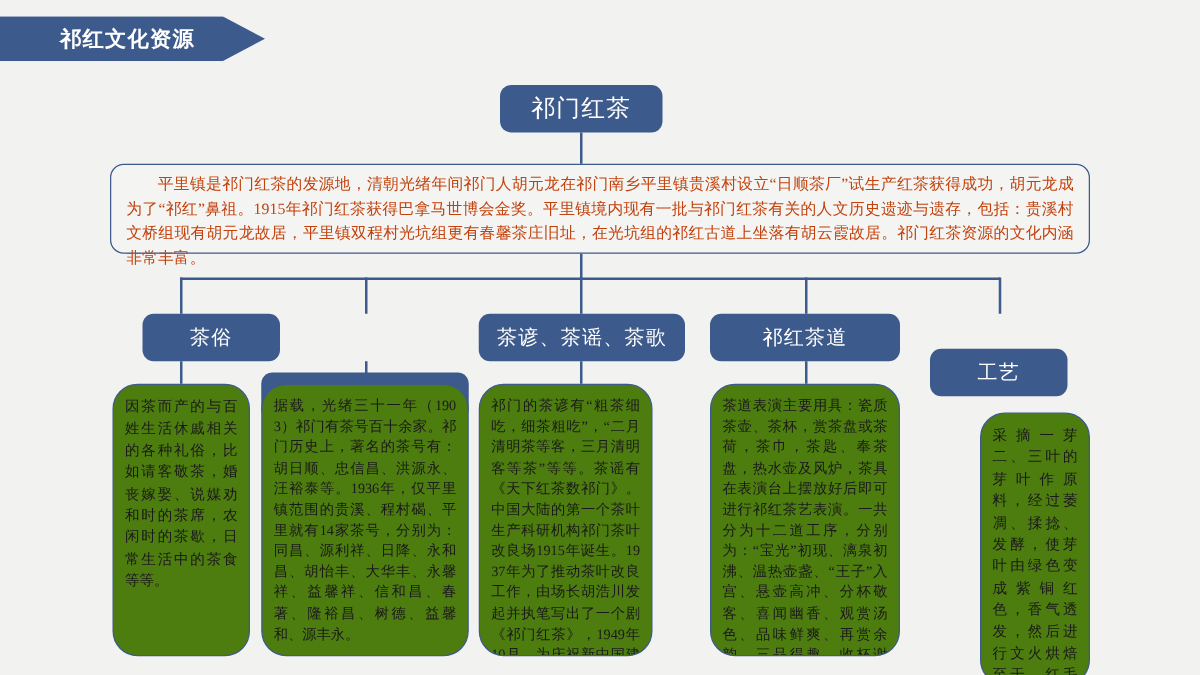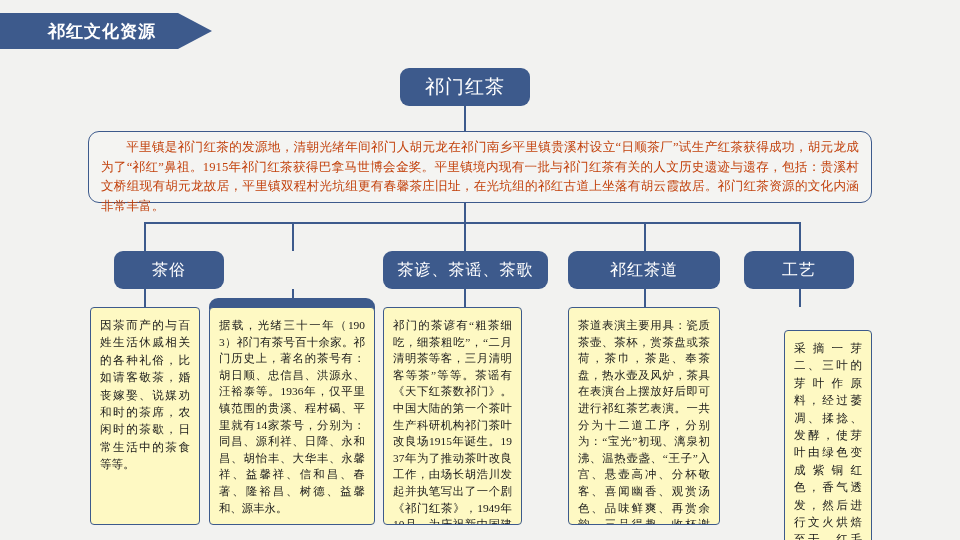--- a/index.html
+++ b/index.html
@@ -98,22 +98,22 @@
     top: 251px;
   }
 
   
   .cat-body {
     position: absolute;
     top: 307px;
     height: 218px;
     box-sizing: border-box;
     border: 1.4px solid #3d5a8c;
-    border-radius: 4px;
-    background: #fef9c3;
+    border-radius: 20px;
+    background: #4d7c0f;
     padding: 9px 9px 6px 9px;
     overflow: hidden;
   }
   .cat-body-text {
     font-size: 11.4px;
     line-height: 16.6px;
     color: #1a1a1a;
     text-align: justify;
     text-justify: inter-ideograph;
     word-break: break-all;
@@ -121,21 +121,21 @@
 
   
   #cat-head-0 { left: 90px;  width: 110px; margin-left: 24px; }
   #cat-body-0 { left: 90px;  width: 110px; }
   #cat-head-1 { left: 209px; width: 166px; margin-top: 47px; }
   #cat-body-1 { left: 209px; width: 166px; }
   #cat-head-2 { left: 383px; width: 165px; }
   #cat-body-2 { left: 383px; width: 139px; }
   #cat-head-3 { left: 568px; width: 152px; justify-content: center; }
   #cat-body-3 { left: 568px; width: 152px; }
-  #cat-head-4 { left: 744px; width: 110px; }
+  #cat-head-4 { left: 744px; width: 110px; margin-top: 28px; }
   #cat-body-4 { left: 784px; width: 88px; margin-top: 23px; }
 
   #cat-body-0 .cat-body-text,
   #cat-body-4 .cat-body-text { font-size: 11.6px; line-height: 17.4px; }
 </style>
 </head>
 <body>
 
 <div id="title-banner">
   <span>祁红文化资源</span>

